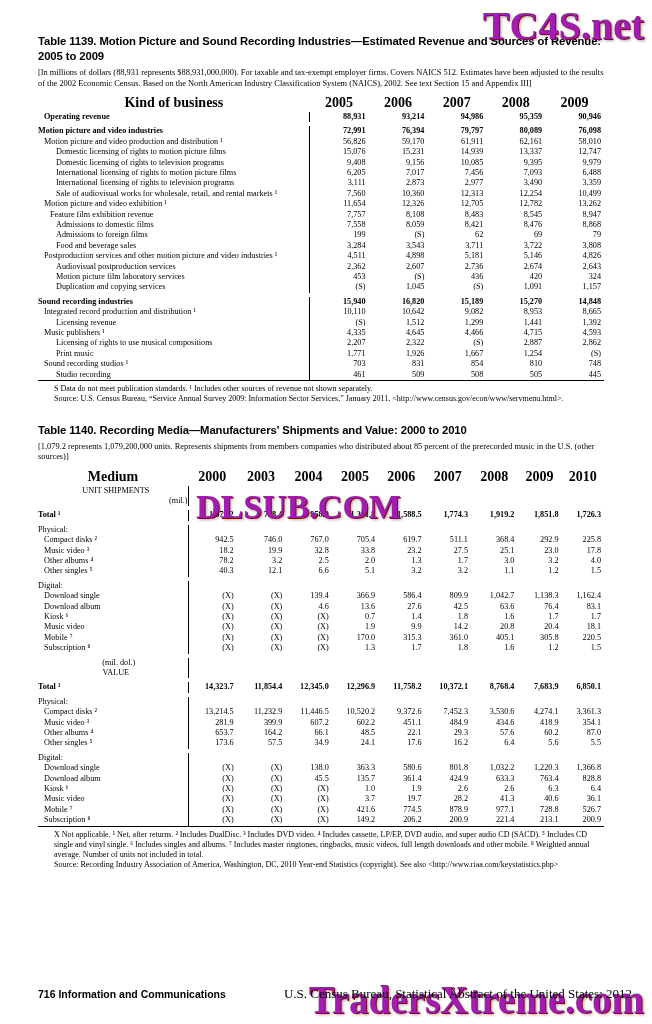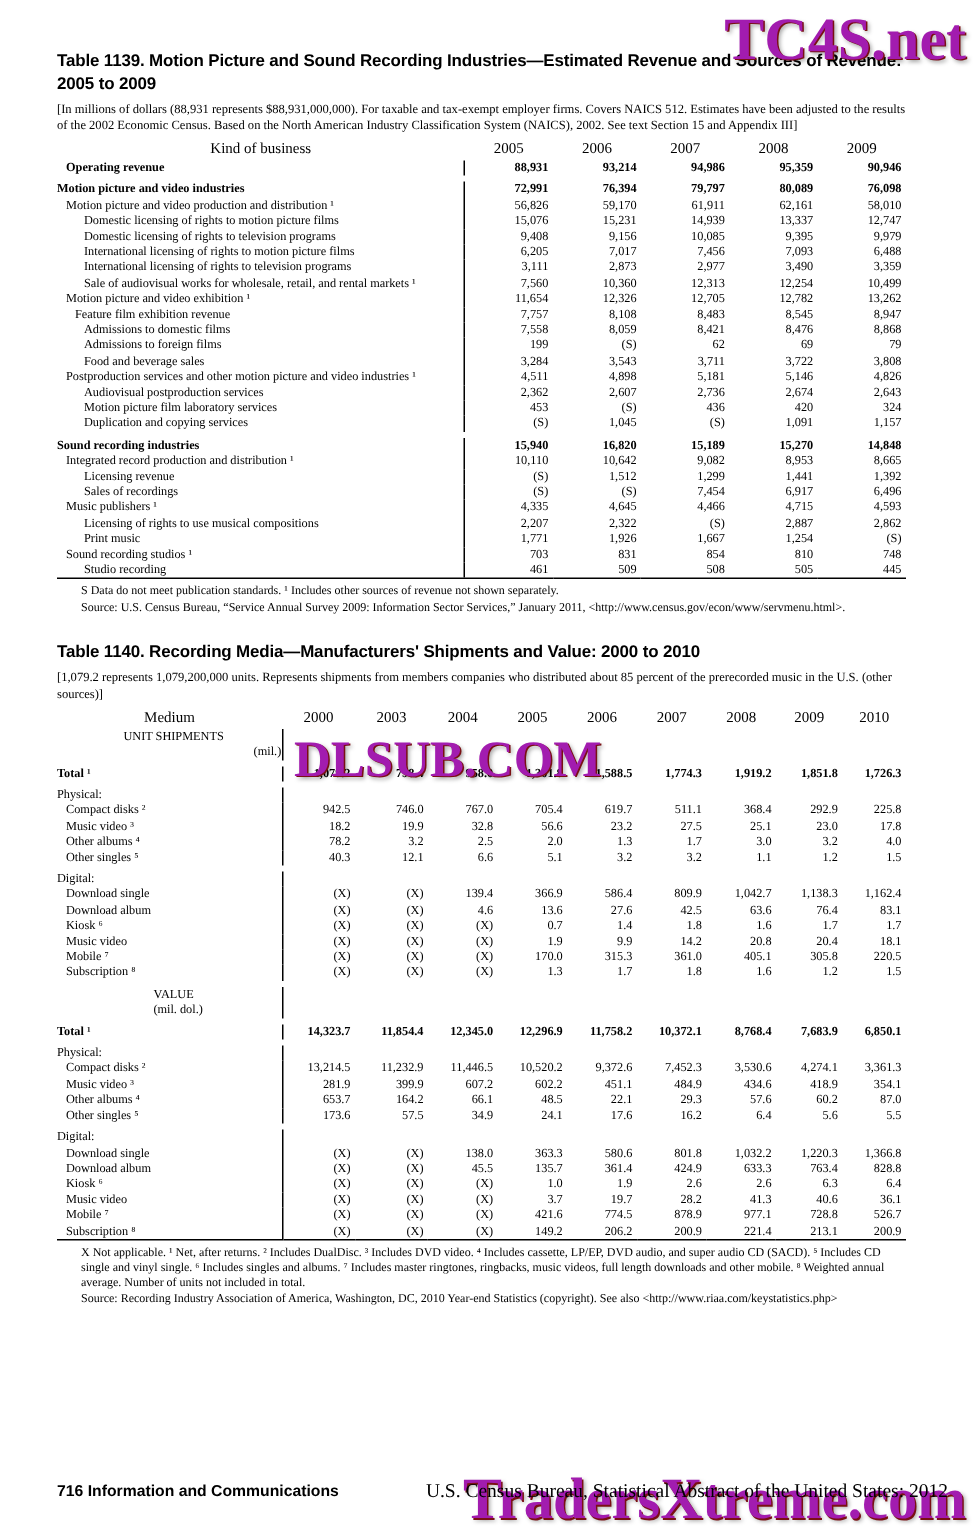--- a/index.html
+++ b/index.html
@@ -76,23 +76,23 @@
     table-layout: fixed;
   }
   table.stat td, table.stat th {
     padding: 0;
     vertical-align: bottom;
     line-height: 1.27;
   }
   .rule-bottom td { border-bottom: 1.2px solid #000; }
 
   thead th {
-    font-weight: normal;
+    font-weight: bold;
     text-align: center;
-    font-size: 10px;
+    font-size: 14px;
     padding: 2px 0 2px 0;
   }
   thead th.kind {
     text-align: center;
   }
   .num {
     text-align: right;
     padding-right: 3px !important;
     white-space: nowrap;
   }
@@ -329,28 +329,20 @@
             <td class="num">8,953</td>
             <td class="num">8,665</td>
           </tr>
           <tr>
             <td class="lbl i3">Licensing revenue</td>
             <td class="num vline">(S)</td>
             <td class="num">1,512</td>
             <td class="num">1,299</td>
             <td class="num">1,441</td>
             <td class="num">1,392</td>
-          </tr>
-          <tr>
-            <td class="lbl i3">Sales of recordings</td>
-            <td class="num vline">(S)</td>
-            <td class="num">(S)</td>
-            <td class="num">7,454</td>
-            <td class="num">6,917</td>
-            <td class="num">6,496</td>
           </tr>
           <tr>
             <td class="lbl i1">Music publishers ¹</td>
             <td class="num vline">4,335</td>
             <td class="num">4,645</td>
             <td class="num">4,466</td>
             <td class="num">4,715</td>
             <td class="num">4,593</td>
           </tr>
           <tr>
@@ -489,21 +481,21 @@
               <td class="num">511.1</td>
               <td class="num">368.4</td>
               <td class="num">292.9</td>
               <td class="num">225.8</td>
             </tr>
             <tr>
               <td class="lbl i1">Music video ³</td>
               <td class="num vline">18.2</td>
               <td class="num">19.9</td>
               <td class="num">32.8</td>
-              <td class="num">56.6</td>
+              <td class="num">33.8</td>
               <td class="num">23.2</td>
               <td class="num">27.5</td>
               <td class="num">25.1</td>
               <td class="num">23.0</td>
               <td class="num">17.8</td>
             </tr>
             <tr>
               <td class="lbl i1">Other albums ⁴</td>
               <td class="num vline">78.2</td>
               <td class="num">3.2</td>
@@ -611,33 +603,33 @@
               <td class="num">1.7</td>
               <td class="num">1.8</td>
               <td class="num">1.6</td>
               <td class="num">1.2</td>
               <td class="num">1.5</td>
             </tr>
             <tr class="spacer">
               <td colspan="10"></td>
             </tr>
             <tr>
+              <td class="lbl i2" style="text-align: center; padding-left: 0px;">(mil. dol.)</td>
+              <td class="num vline"></td>
+              <td class="num"></td>
+              <td class="num"></td>
+              <td class="num"></td>
+              <td class="num"></td>
+              <td class="num"></td>
+              <td class="num"></td>
+              <td class="num"></td>
+              <td class="num"></td>
+            </tr>
+            <tr>
               <td class="lbl i1" style="text-align: center; padding-left: 0px;">VALUE</td>
-              <td class="num vline"></td>
-              <td class="num"></td>
-              <td class="num"></td>
-              <td class="num"></td>
-              <td class="num"></td>
-              <td class="num"></td>
-              <td class="num"></td>
-              <td class="num"></td>
-              <td class="num"></td>
-            </tr>
-            <tr>
-              <td class="lbl i2" style="text-align: center; padding-left: 0px;">(mil. dol.)</td>
               <td class="num vline"></td>
               <td class="num"></td>
               <td class="num"></td>
               <td class="num"></td>
               <td class="num"></td>
               <td class="num"></td>
               <td class="num"></td>
               <td class="num"></td>
               <td class="num"></td>
             </tr>

